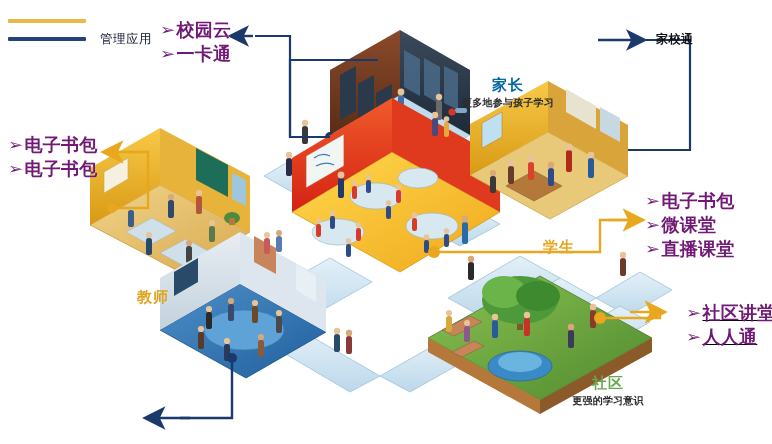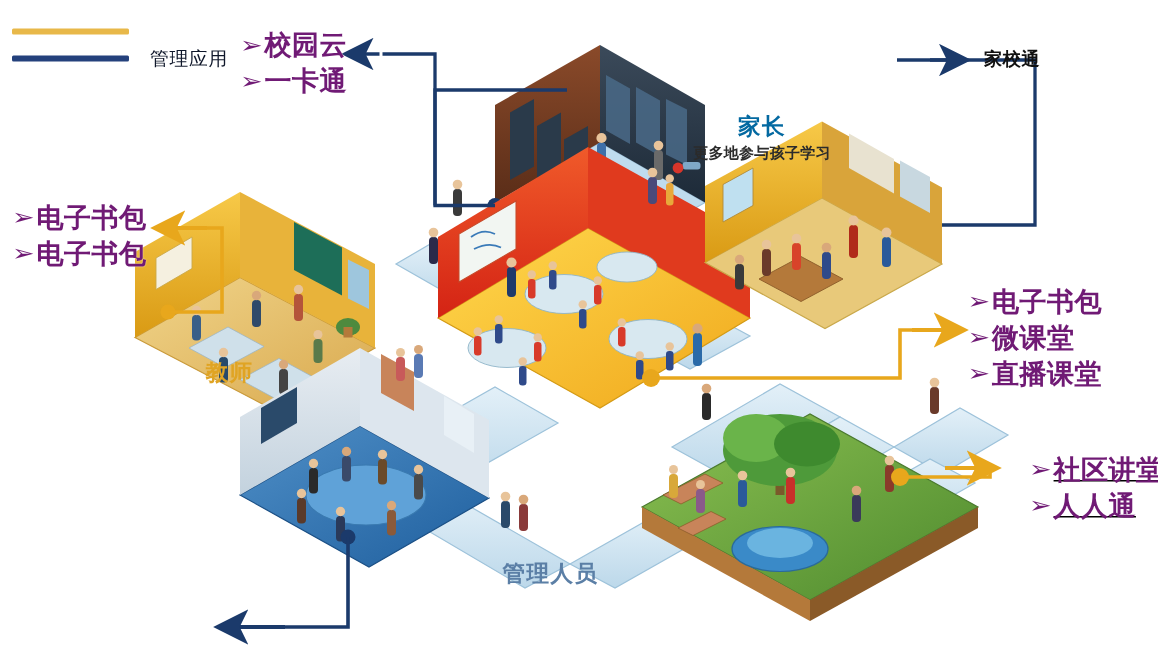--- a/index.html
+++ b/index.html
@@ -32,21 +32,21 @@
   }
   .bullet .arrowhead{
     display:inline-block;transform:scaleY(.85);margin-right:1px;font-weight:bold;
   }
   
   .role{position:absolute;text-align:center;white-space:nowrap;}
   .role .name{font-size:15px;font-weight:bold;line-height:1.25;letter-spacing:1px;}
   .role .desc{font-size:10px;color:#2b2b2b;font-weight:bold;line-height:1.3;margin-top:1px;letter-spacing:.2px;}
   .role.tech .name{color:#4a2a18;}
   .role.parent .name{color:#0369a1;margin-top:12px;}
-  .role.teacher .name{color:#e0a423;}
+  .role.teacher .name{color:#e0a423;margin-top:48px;}
   .role.student .name{color:#e8a51f;}
   .role.admin .name{color:#5b7fa6;}
   .role.community .name{color:#6aa84f;}
   
   #wires{position:absolute;left:0;top:0;width:772px;height:444px;pointer-events:none;}
   
   #iso{position:absolute;left:0;top:0;width:772px;height:444px;}
   .right-single{position:absolute;font-size:12px;font-weight:bold;color:#111;white-space:nowrap;letter-spacing:.5px;}
 </style>
 </head>
@@ -457,20 +457,24 @@
   <div class="role parent" style="left:437px;top:64px;width:142px;">
     <div class="name">家长</div>
     <div class="desc">更多地参与孩子学习</div>
   </div>
 
   <div class="role teacher" style="left:88px;top:240px;width:130px;">
     <div class="name">教师</div>
   </div>
 
   <div class="role student" style="left:494px;top:238px;width:130px;">
+    <div class="name">学生</div>
   </div>
 
   <div class="role admin" style="left:292px;top:374px;width:150px;">
-    <div class="name">管理人员</div>
-  </div>
-
+  </div>
+
+  <div class="role community" style="left:543px;top:374px;width:130px;">
+    <div class="name">社区</div>
+    <div class="desc">更强的学习意识</div>
+  </div>
 
 </div>
 
 </body></html>

